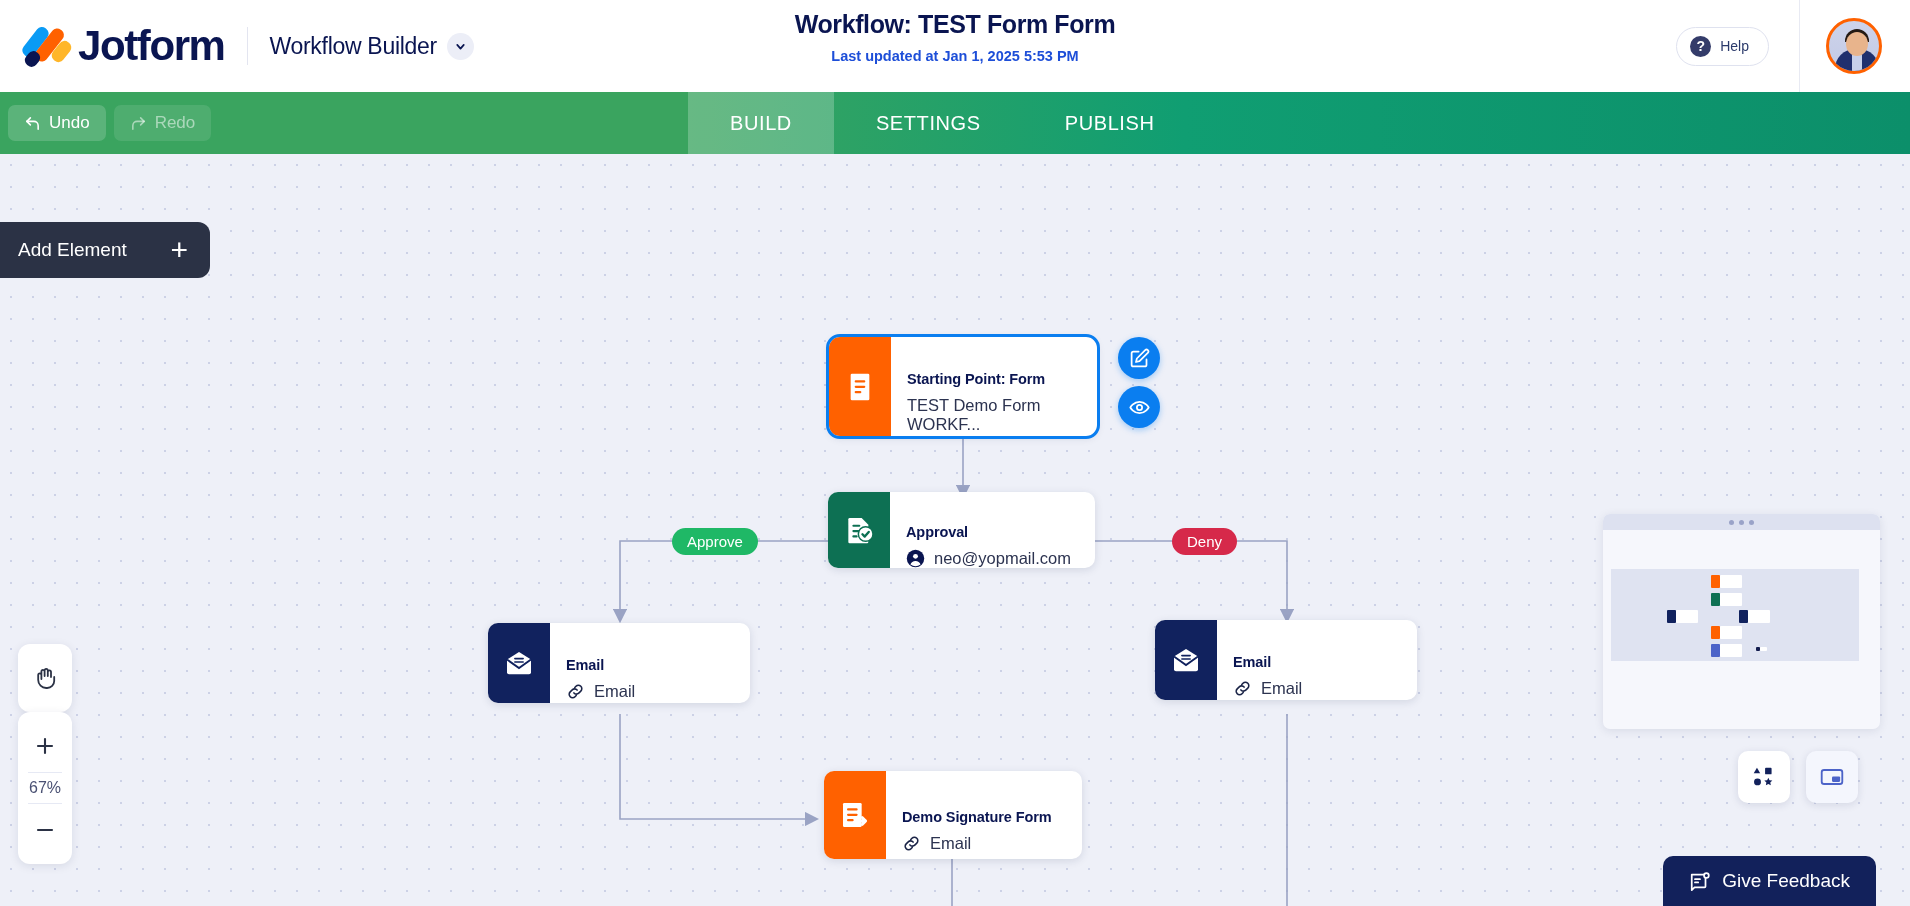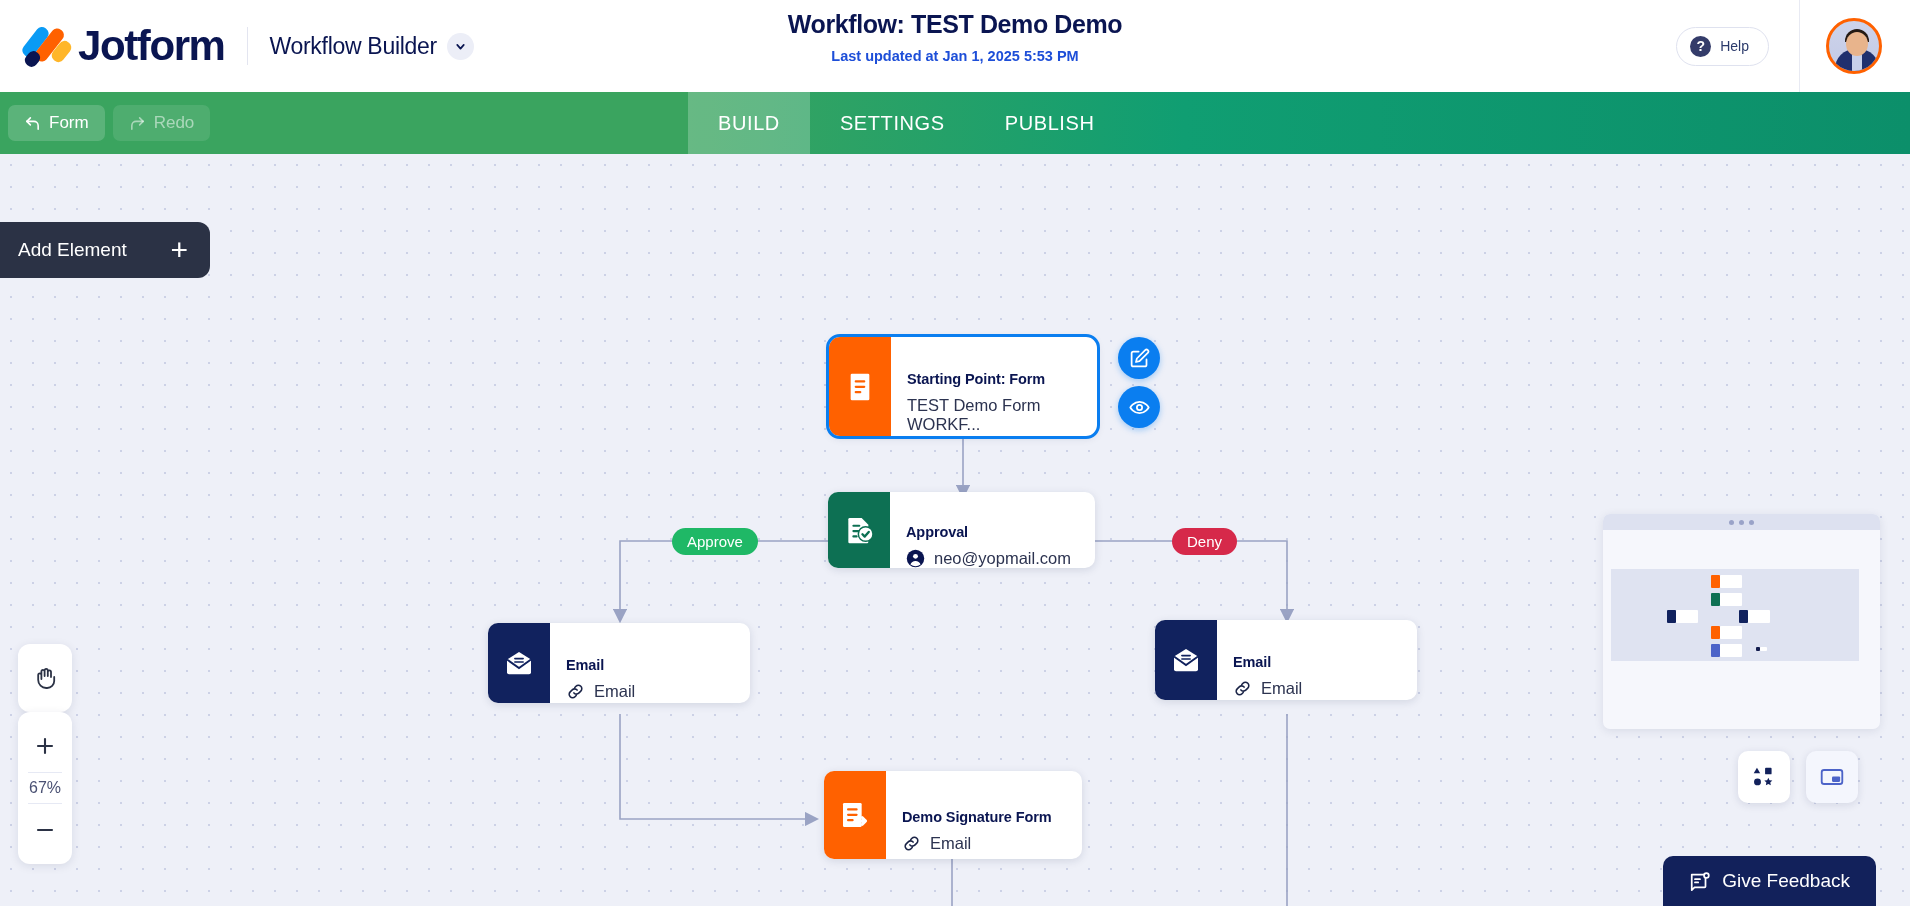--- a/index.html
+++ b/index.html
@@ -91,21 +91,21 @@
     display: flex; align-items: center; gap: 8px;
     border-radius: 7px; padding: 8px 16px; margin-left: 8px;
     font-size: 17px; cursor: pointer;
   }
   .tb-undo { background: rgba(255,255,255,0.17); color: #fff; font-weight: 400; }
   .tb-redo { background: rgba(255,255,255,0.10); color: rgba(255,255,255,0.52); }
   .tb-btn svg { width: 17px; height: 17px; }
   .tabs { position: absolute; left: 688px; top: 0; display: flex; height: 62px; }
   .tab {
     height: 62px; display: flex; align-items: center; justify-content: center;
-    padding: 0 30px; color: #fff; font-size: 20px; letter-spacing: 0.6px;
+    padding: 0 42px; color: #fff; font-size: 20px; letter-spacing: 0.6px;
     cursor: pointer;
   }
   .tab.active { background: rgba(255,255,255,0.23); }
 
   
   .canvas {
     position: absolute; top: 154px; left: 0;
     width: 1910px; height: 752px;
     background-color: #eef0f8;
     background-image: radial-gradient(#ccd1e6 1.2px, transparent 1.2px);
@@ -228,21 +228,21 @@
   <div style="display:flex;align-items:center;cursor:pointer;">
     <div class="wb-label">Workflow Builder</div>
     <div class="wb-chev">
       <svg viewBox="0 0 24 24" fill="none" stroke="#0a1551" stroke-width="3.2" stroke-linecap="round" stroke-linejoin="round">
           <polyline points="6 9 12 16 18 9"></polyline>
         </svg>
     </div>
   </div>
 
   <div class="title-block">
-    <div class="wf-title">Workflow: TEST Demo Demo</div>
+    <div class="wf-title">Workflow: TEST Form Form</div>
     <div class="wf-sub">Last updated at Jan 1, 2025 5:53 PM</div>
   </div>
 
   <div class="hdr-right">
     <div class="help-btn">
       <div class="help-q">?</div>
       <div class="help-label">Help</div>
     </div>
     <div class="hdr-sep"></div>
     <div class="avatar">
@@ -253,21 +253,21 @@
     </div>
   </div>
 </div>
 
 <div class="toolbar">
   <div class="tb-btn tb-undo">
     <svg viewBox="0 0 24 24" fill="none" stroke="currentColor" stroke-width="2.2" stroke-linecap="round" stroke-linejoin="round">
         <polyline points="9 14 4 9 9 4"></polyline>
         <path d="M20 20v-5a6 6 0 0 0-6-6H4"></path>
       </svg>
-    <span>Form</span>
+    <span>Undo</span>
   </div>
   <div class="tb-btn tb-redo">
     <svg viewBox="0 0 24 24" fill="none" stroke="currentColor" stroke-width="2.2" stroke-linecap="round" stroke-linejoin="round">
         <polyline points="15 14 20 9 15 4"></polyline>
         <path d="M4 20v-5a6 6 0 0 1 6-6h10"></path>
       </svg>
     <span>Redo</span>
   </div>
 
   <div class="tabs">

